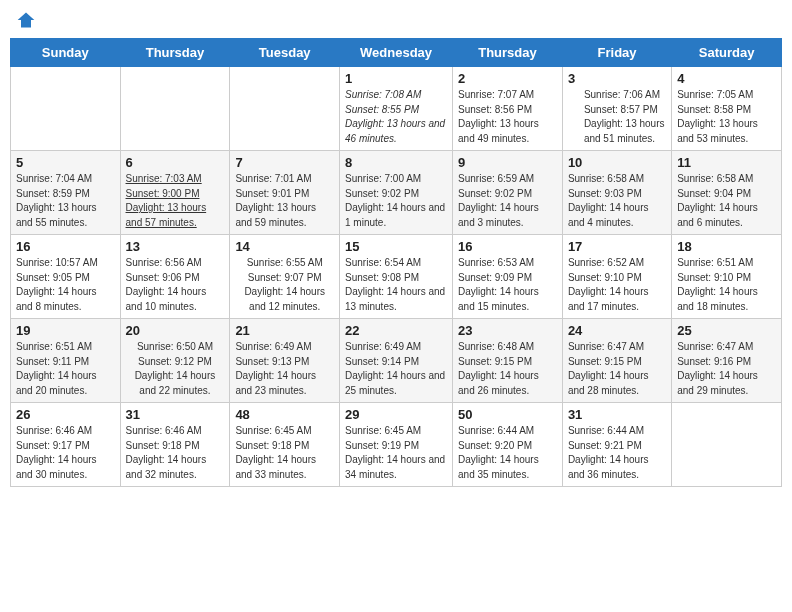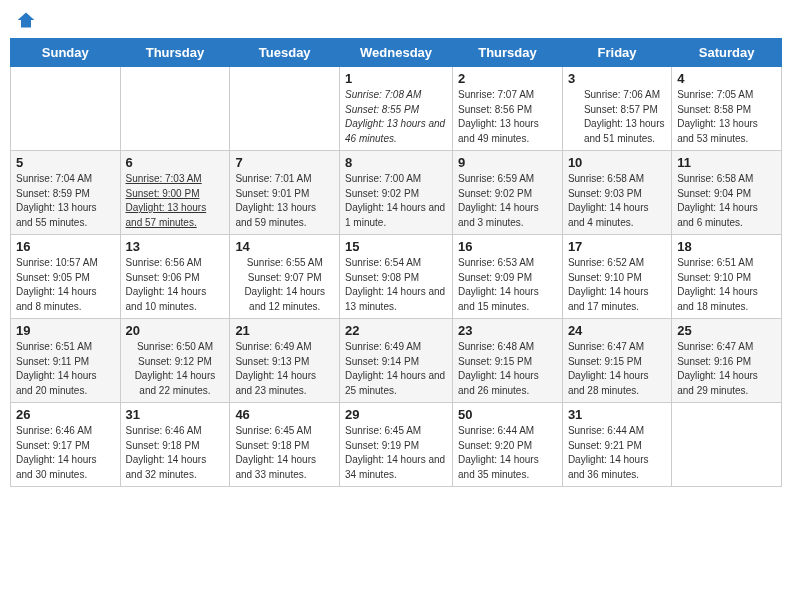--- a/index.html
+++ b/index.html
@@ -291,21 +291,21 @@
 Sunset: 9:17 PM
 Daylight: 14 hours and 30 minutes.</div>
         </td>
         <td>
           <div class="day-number">31</div>
           <div class="day-info" style="white-space: pre-line;">Sunrise: 6:46 AM
 Sunset: 9:18 PM
 Daylight: 14 hours and 32 minutes.</div>
         </td>
         <td>
-          <div class="day-number">46</div>
+          <div class="day-number">48</div>
           <div class="day-info" style="white-space: pre-line;">Sunrise: 6:45 AM
 Sunset: 9:18 PM
 Daylight: 14 hours and 33 minutes.</div>
         </td>
         <td>
           <div class="day-number">29</div>
           <div class="day-info" style="white-space: pre-line;">Sunrise: 6:45 AM
 Sunset: 9:19 PM
 Daylight: 14 hours and 34 minutes.</div>
         </td>

